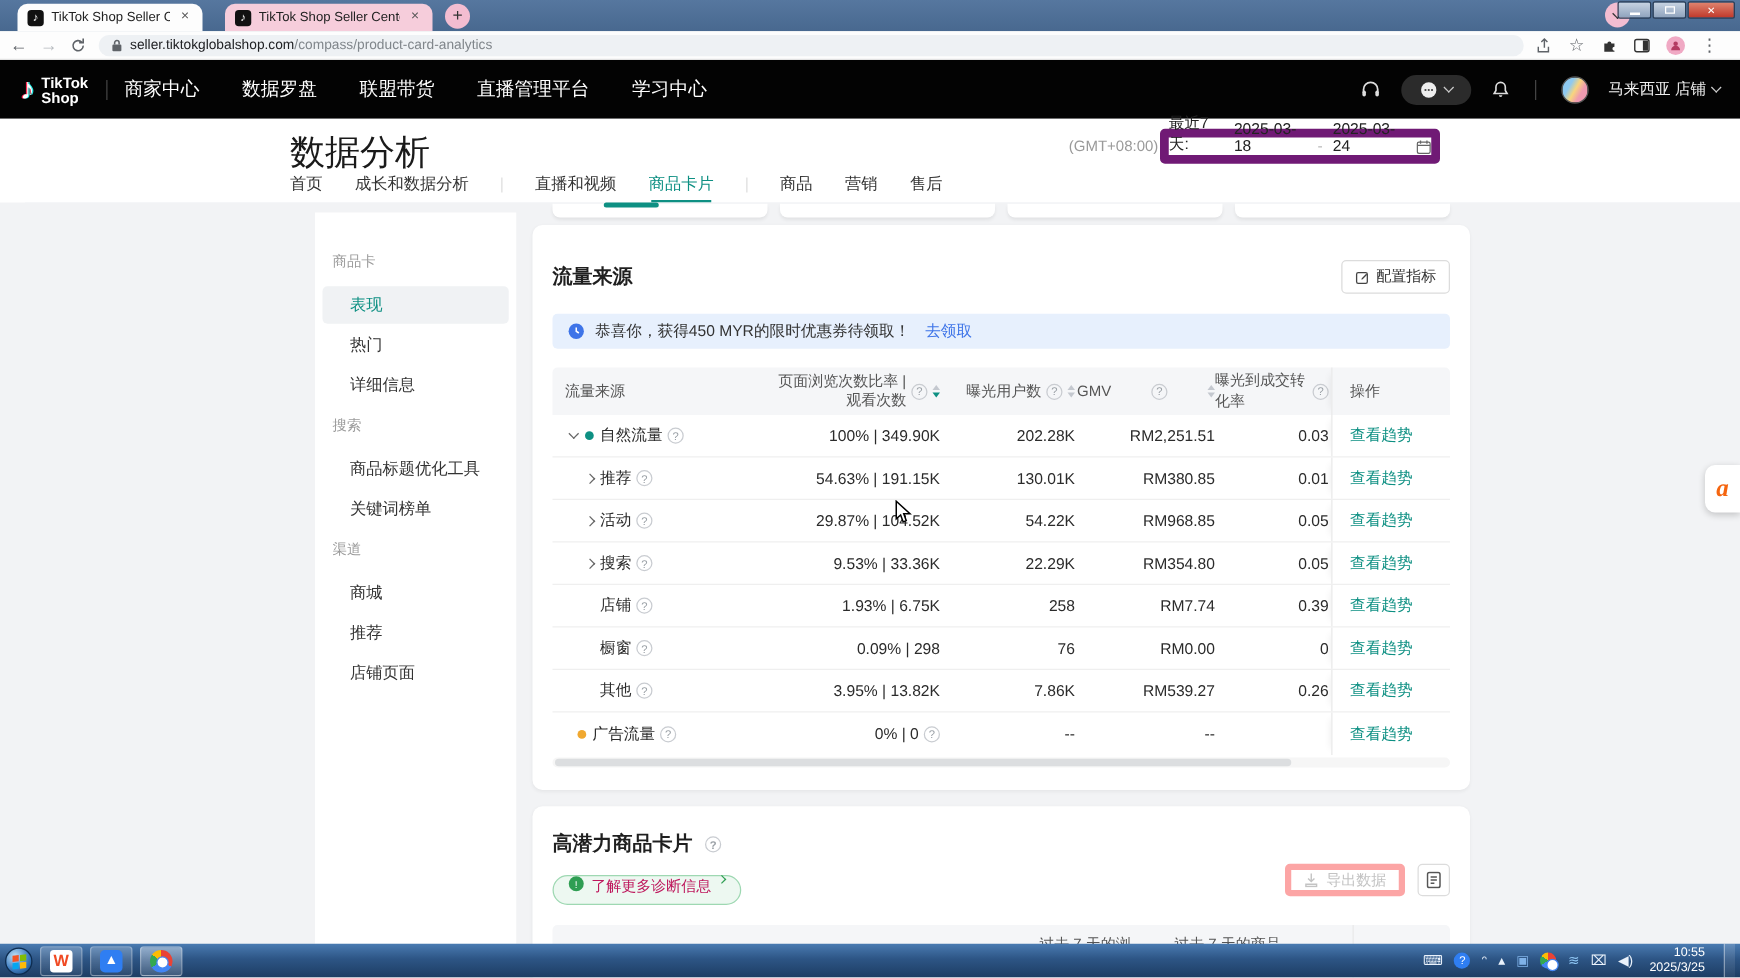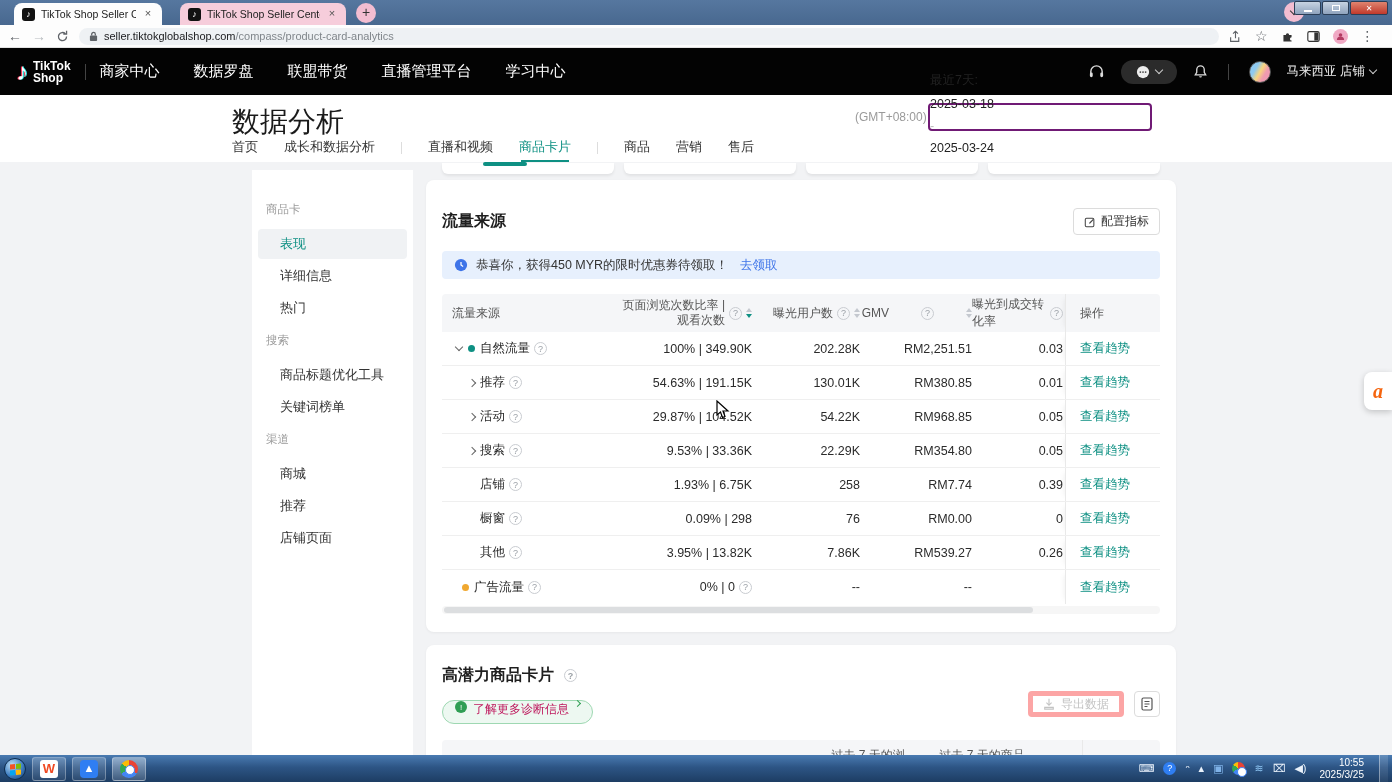--- a/index.html
+++ b/index.html
@@ -47,21 +47,21 @@
   .appnav-right { margin-left:auto; display:flex; align-items:center; gap:16px; }
   .pill-chat { background:#2b2b2b; border-radius:13px; height:24px; width:56px; display:flex; align-items:center; justify-content:center; gap:6px; }
   .chev-w { width:6px; height:6px; border-right:1.5px solid #ccc; border-bottom:1.5px solid #ccc; transform:rotate(45deg); margin-top:-3px; }
   .avatar-shop { width:22px; height:22px; border-radius:50%; background:linear-gradient(120deg,#8ec9f0 30%,#f8d57e 50%,#ef9ab0 70%); border:1px solid #555; }
   .shop-name { font-size:12.5px; color:#eee; display:flex; align-items:center; gap:5px; }
 
   
   .pageheader { position:absolute; top:95px; left:0; width:1392px; height:67px; background:#fff; }
   .page-title { position:absolute; left:232px; top:8px; font-size:28px; font-weight:normal; color:#1a1a1a; }
   .gmt { position:absolute; left:855px; top:15px; font-size:12px; color:#9a9a9a; }
-  .datepill { position:absolute; left:928px; top:8px; width:224px; height:28px; border:2px solid #701a75; border-radius:4px; background:#fff; display:flex; align-items:flex-start; justify-content:center; gap:8px; font-size:12.5px; color:#222;flex-direction:column; }
+  .datepill { position:absolute; left:928px; top:8px; width:224px; height:28px; border:7px solid #701a75; border-radius:4px; background:#fff; display:flex; align-items:flex-end; justify-content:center; gap:8px; font-size:12.5px; color:#222; }
   .page-tabs { position:absolute; left:232px; bottom:0; display:flex; align-items:center; gap:26px; height:24px; font-size:13px; color:#333; }
   .ptab { position:relative; padding-bottom:6px; white-space:nowrap; }
   .ptab.active { color:var(--accent); }
   .ptab.active::after { content:""; position:absolute; left:2px; right:2px; bottom:0; height:2px; background:var(--accent); }
   .ptab-sep { width:1px; height:12px; background:#ddd; margin-bottom:5px; }
 
   
   .content { position:absolute; top:162px; left:0; width:1392px; height:593px; background:#f2f3f5;margin-left:20px; }
   .sidebar { position:absolute; left:232px; top:8px; width:161px; height:585px; background:#fff; padding-top:22px; }
   .sb-group { font-size:11.5px; color:#9b9b9b; padding-left:14px; margin:10px 0 12px; }
@@ -302,22 +302,22 @@
     <span class="ptab">营销</span>
     <span class="ptab">售后</span>
   </div>
 </div>
 
 <div class="content">
 
   <div class="sidebar">
     <div class="sb-group">商品卡</div>
     <div class="sb-item active">表现</div>
+    <div class="sb-item">热门</div>
     <div class="sb-item">详细信息</div>
-    <div class="sb-item">热门</div>
     <div class="sb-group">搜索</div>
     <div class="sb-item">商品标题优化工具</div>
     <div class="sb-item">关键词榜单</div>
     <div class="sb-group">渠道</div>
     <div class="sb-item">商城</div>
     <div class="sb-item">推荐</div>
     <div class="sb-item">店铺页面</div>
   </div>
 
   <div class="main">

